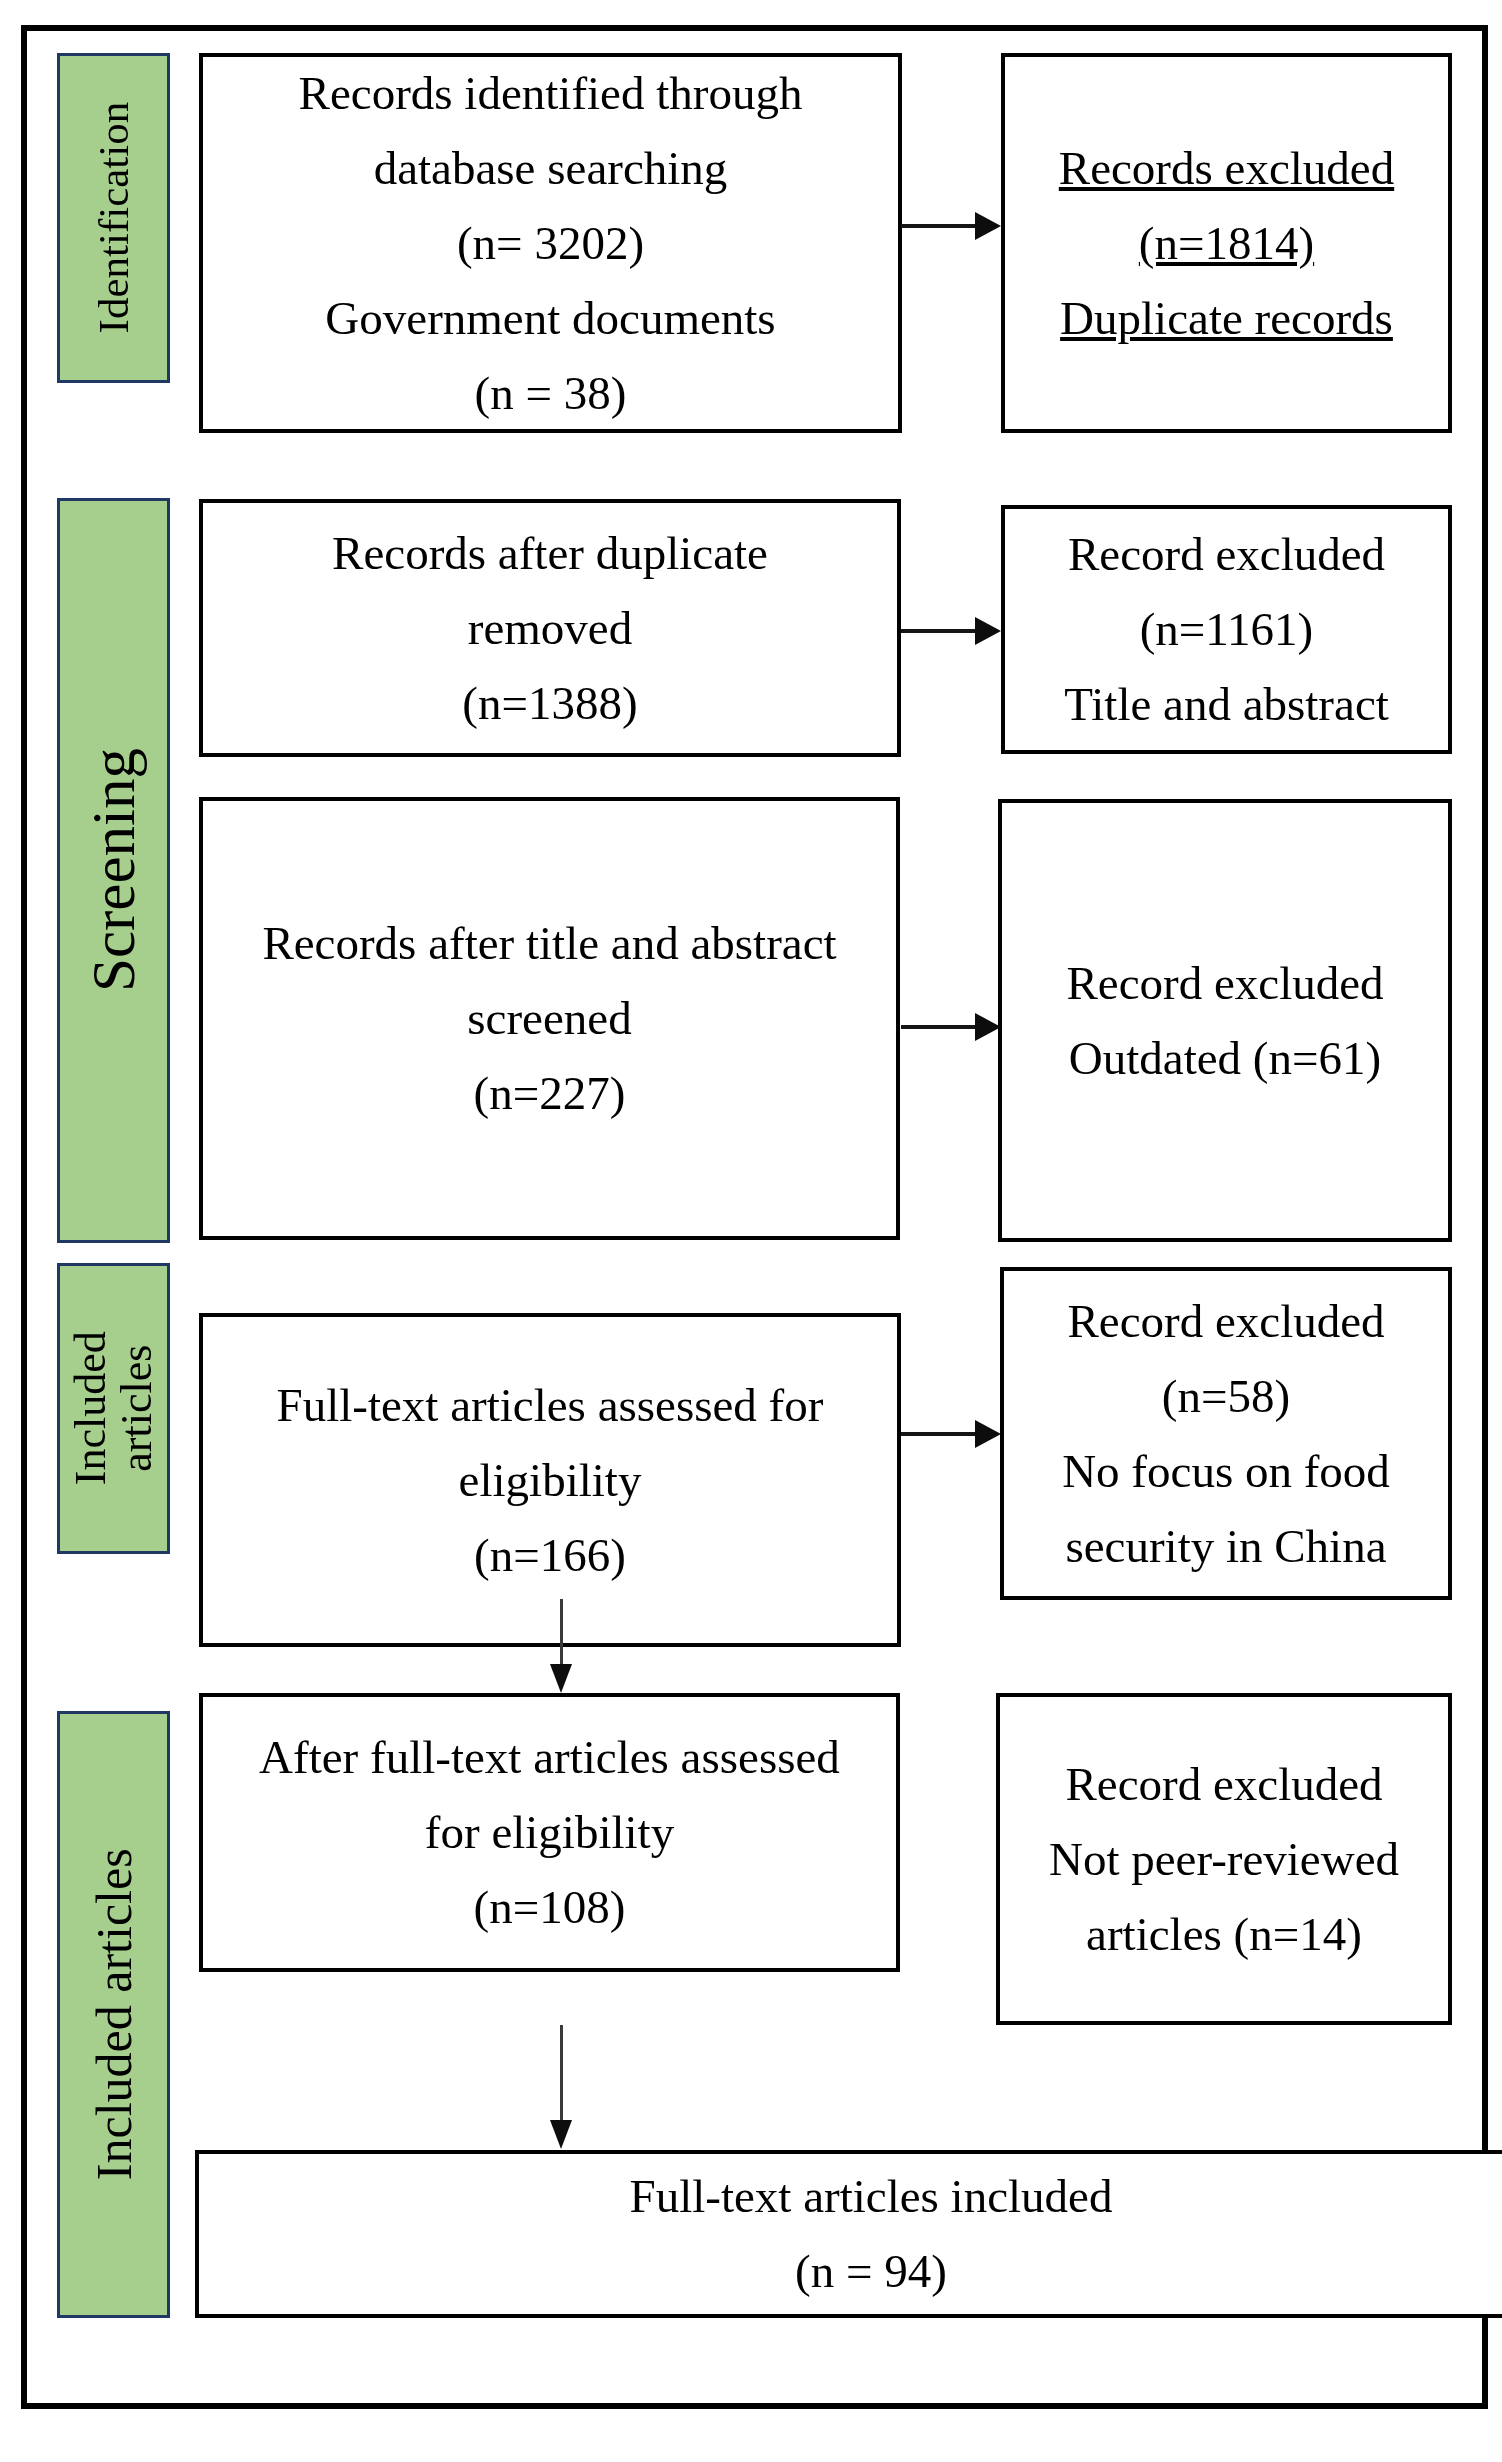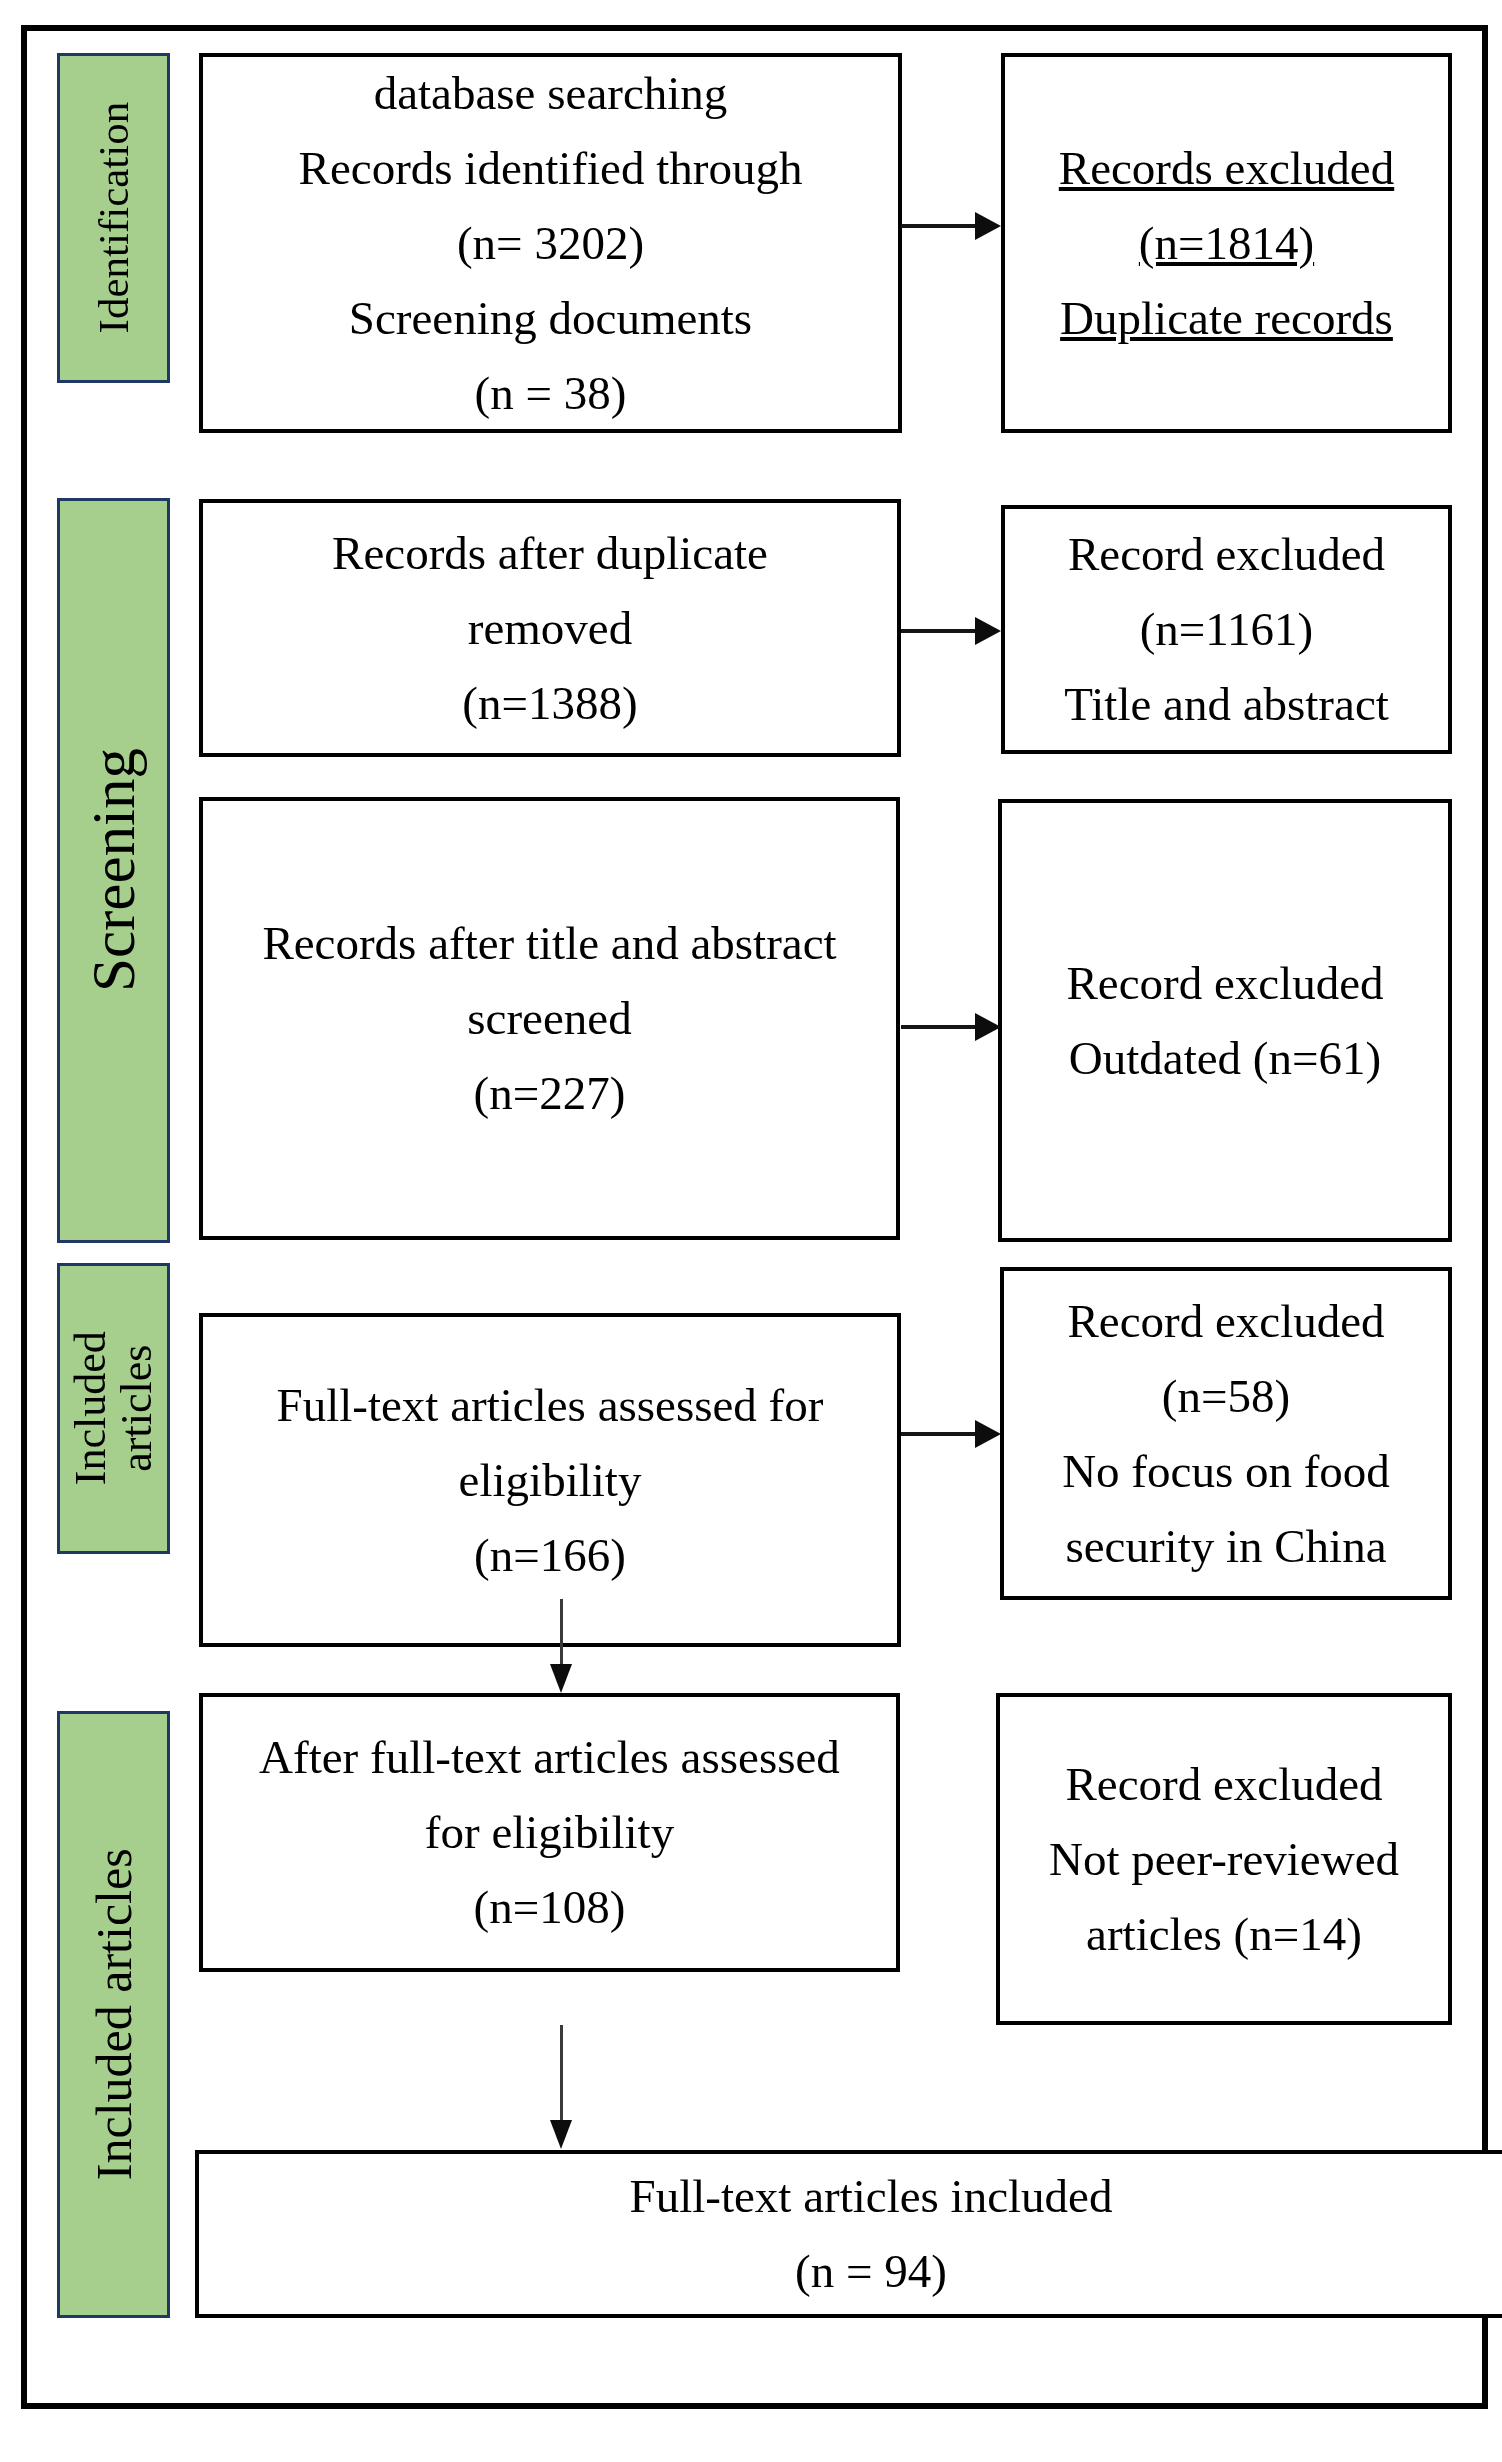--- a/index.html
+++ b/index.html
@@ -60,24 +60,24 @@
     <div class="vlabel" style="font-size:44px;">
       <div>Included</div>
       <div>articles</div>
     </div>
   </div>
   <div class="stage" style="left:57px; top:1711px; height:607px;">
     <div class="vlabel" style="font-size:50px;">Included articles</div>
   </div>
 
   <div class="box" style="left:199px; top:53px; width:703px; height:380px;">
+    <div class="line">Records identified through</div>
     <div class="line">database searching</div>
-    <div class="line">Records identified through</div>
     <div class="line">(n= 3202)</div>
-    <div class="line">Screening documents</div>
+    <div class="line">Government documents</div>
     <div class="line">(n = 38)</div>
   </div>
   <div class="box" style="left:1001px; top:53px; width:451px; height:380px;text-decoration:underline;">
     <div class="line">Records excluded</div>
     <div class="line">(n=1814)</div>
     <div class="line">Duplicate records</div>
   </div>
   <div class="harrow" style="top:226px;">
     <div class="shaft"></div>
     <div class="head"></div>

